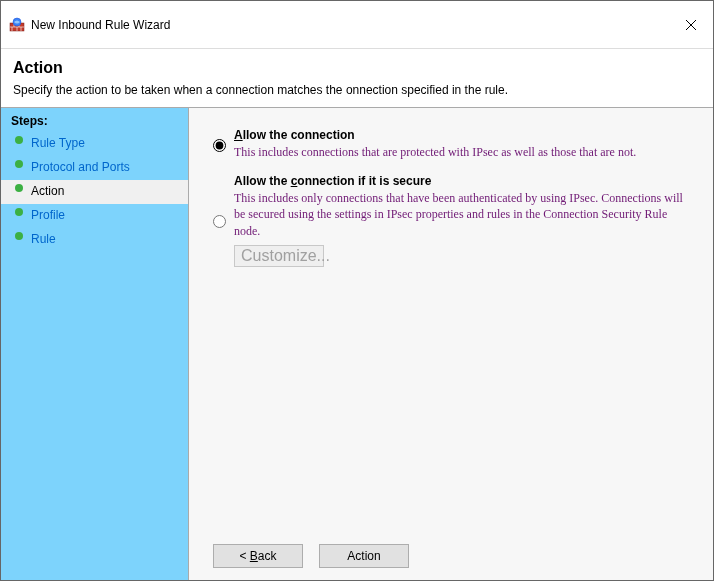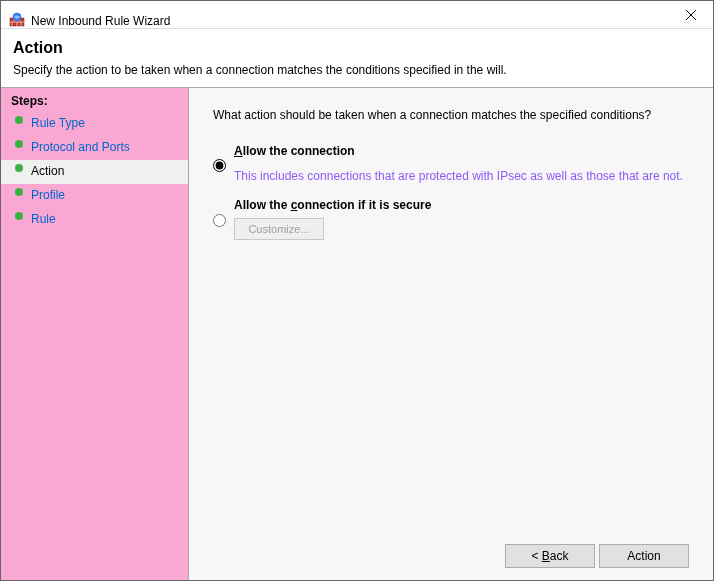--- a/index.html
+++ b/index.html
@@ -12,23 +12,23 @@
   }
   .window {
     width: 714px;
     height: 581px;
     border: 1px solid #666;
     display: flex;
     flex-direction: column;
     background: #fff;
   }
   .titlebar {
-    height: 28px;
+    height: 48px;
     display: flex;
-    align-items: flex-end;
+    align-items: center;
     padding: 0 0 0 8px;
     border-bottom: 1px solid #ddd;
   }
   .titlebar .icon {
     width: 16px; height: 16px;
     margin-right: 6px;
     display: flex; align-items:center; justify-content:center;
   }
   .titlebar .title {
     flex: 1;
@@ -57,21 +57,21 @@
 
   .body {
     flex: 1;
     display: flex;
     border-top: 1px solid #aaa;
     min-height: 0;
   }
   .sidebar {
     width: 188px;
     border-right: 1px solid #aaa;
-    background: #f9a8d4;
+    background: #7dd3fc;
     display:flex;
     flex-direction:column;
   }
   .sidebar .steps-label {
     font-weight: bold;
     padding: 6px 10px 4px 10px;
     font-size: 12px;
   }
   .step {
     display:flex;
@@ -117,38 +117,39 @@
     accent-color: #000;
   }
   .option .opt-body { flex:1; }
   .option .opt-title {
     font-weight: bold;
     font-size: 12px;
   }
   .option .opt-title .ul { text-decoration: underline; }
   .option .opt-desc {
     font-size: 12px;
-    color:#8b5cf6;
-    margin-top: 10px;
+    color:#701a75;
+    margin-top: 2px;
     line-height: 1.35;
+    font-family: Liberation Serif, serif;
   }
   .customize-btn {
     margin-top: 6px;
     width: 90px;
     height: 22px;
-    font-size: 11px;
+    font-size: 16px;
     background:#efefef;
     border:1px solid #c8c8c8;
     color:#a0a0a0;
   }
   .footer {
     margin-top:auto;
     display:flex;
-    justify-content:flex-end;
-    gap: 4px;
+    justify-content:flex-start;
+    gap: 16px;
     padding-top: 10px;
   }
   .footer button {
     width: 90px;
     height: 24px;
     font-size: 12px;
     background: #e1e1e1;
     border: 1px solid #adadad;
     cursor: pointer;
   }
@@ -182,21 +183,21 @@
     <div class="close">
       <svg width="10" height="10" viewBox="0 0 10 10">
           <line x1="0" y1="0" x2="10" y2="10" stroke="currentColor" stroke-width="1"></line>
           <line x1="10" y1="0" x2="0" y2="10" stroke="currentColor" stroke-width="1"></line>
         </svg>
     </div>
   </div>
 
   <div class="header">
     <h1>Action</h1>
-    <div class="desc">Specify the action to be taken when a connection matches the conditions specified in the will.</div>
+    <div class="desc">Specify the action to be taken when a connection matches the onnection specified in the rule.</div>
   </div>
 
   <div class="body">
     <div class="sidebar">
       <div class="steps-label">Steps:</div>
 
       <div class="step">
         <span class="bullet"></span>
         <span class="label">Rule Type</span>
       </div>
@@ -212,34 +213,34 @@
         <span class="bullet"></span>
         <span class="label">Profile</span>
       </div>
       <div class="step">
         <span class="bullet"></span>
         <span class="label">Rule</span>
       </div>
     </div>
 
     <div class="main">
-      <div class="prompt">What action should be taken when a connection matches the specified conditions?</div>
 
       <div class="option">
         <input type="radio" name="action" checked="" style="">
         <div class="opt-body">
           <div class="opt-title"><span class="ul">A</span><span>llow the connection</span></div>
           <div class="opt-desc">This includes connections that are protected with IPsec as well as those that are not.</div>
         </div>
       </div>
 
       <div class="option">
         <input type="radio" name="action" style="">
         <div class="opt-body">
           <div class="opt-title"><span>Allow the </span><span class="ul">c</span><span>onnection if it is secure</span></div>
+          <div class="opt-desc">This includes only connections that have been authenticated by using IPsec. Connections will be secured using the settings in IPsec properties and rules in the Connection Security Rule node.</div>
           <button class="customize-btn" disabled="">Customize...</button>
         </div>
       </div>
 
 
       <div class="footer">
         <button><span>&lt; </span><span class="ul">B</span><span>ack</span></button>
         <button>Action</button>
       </div>
     </div>

